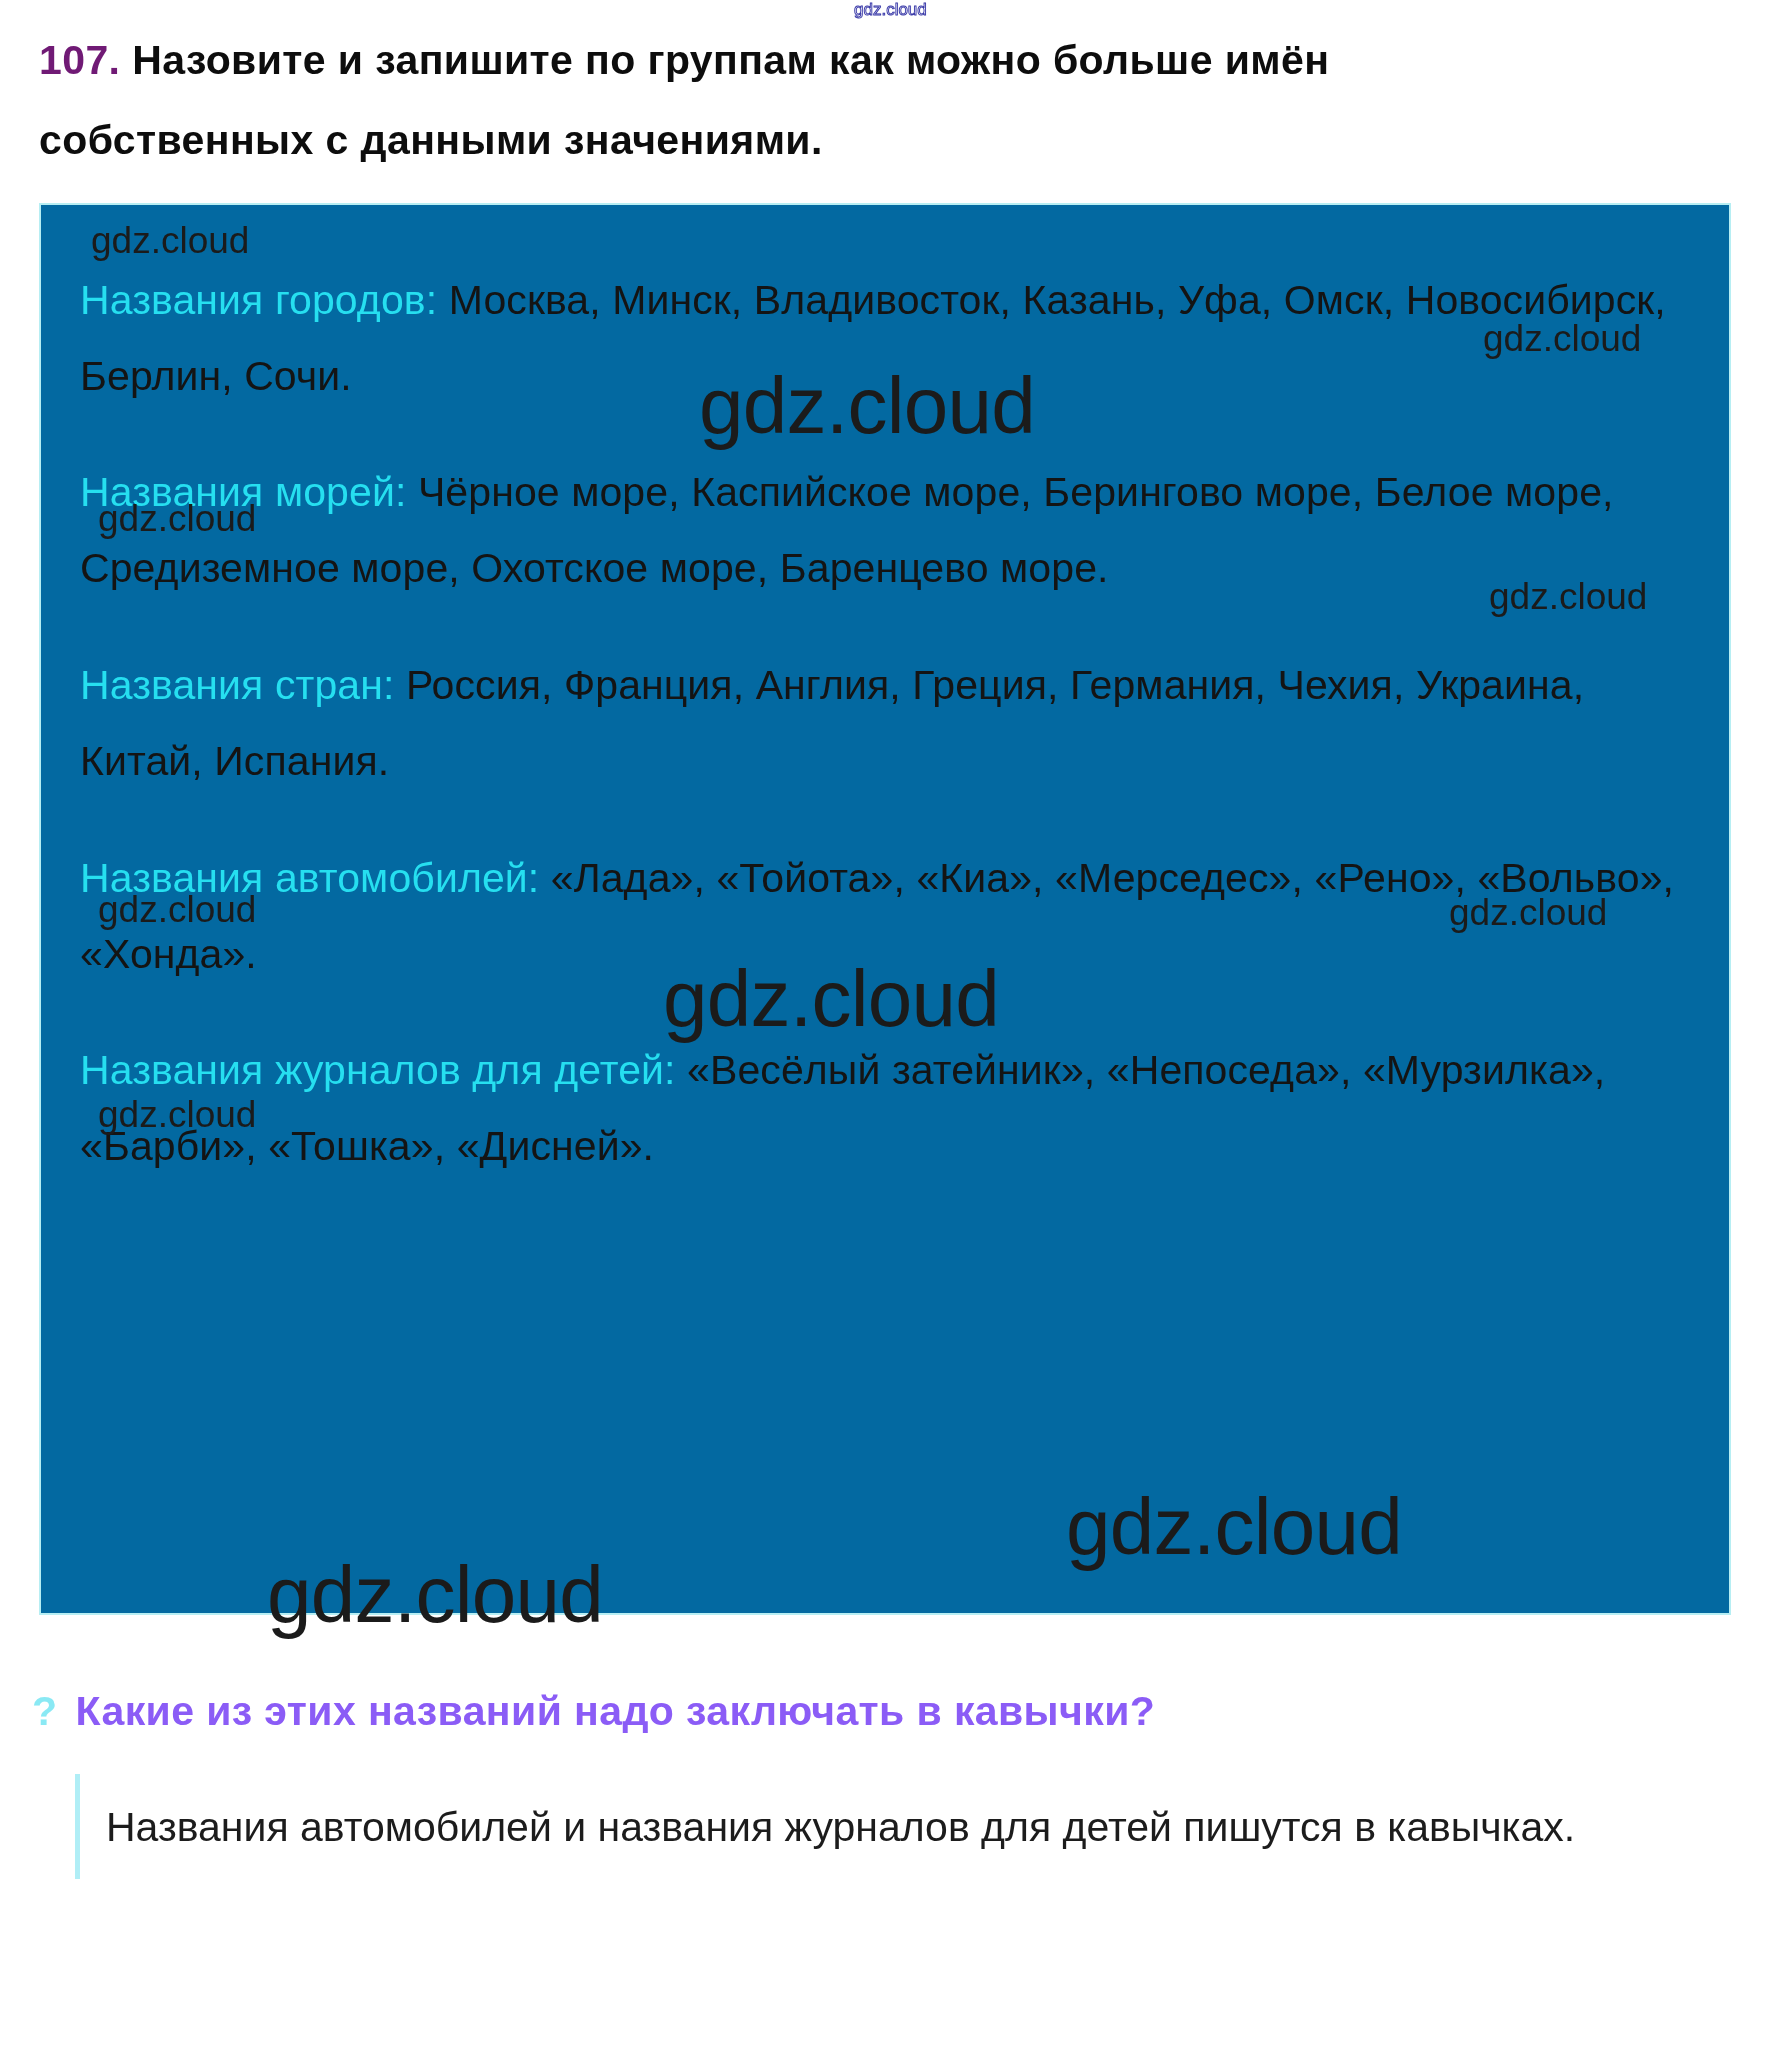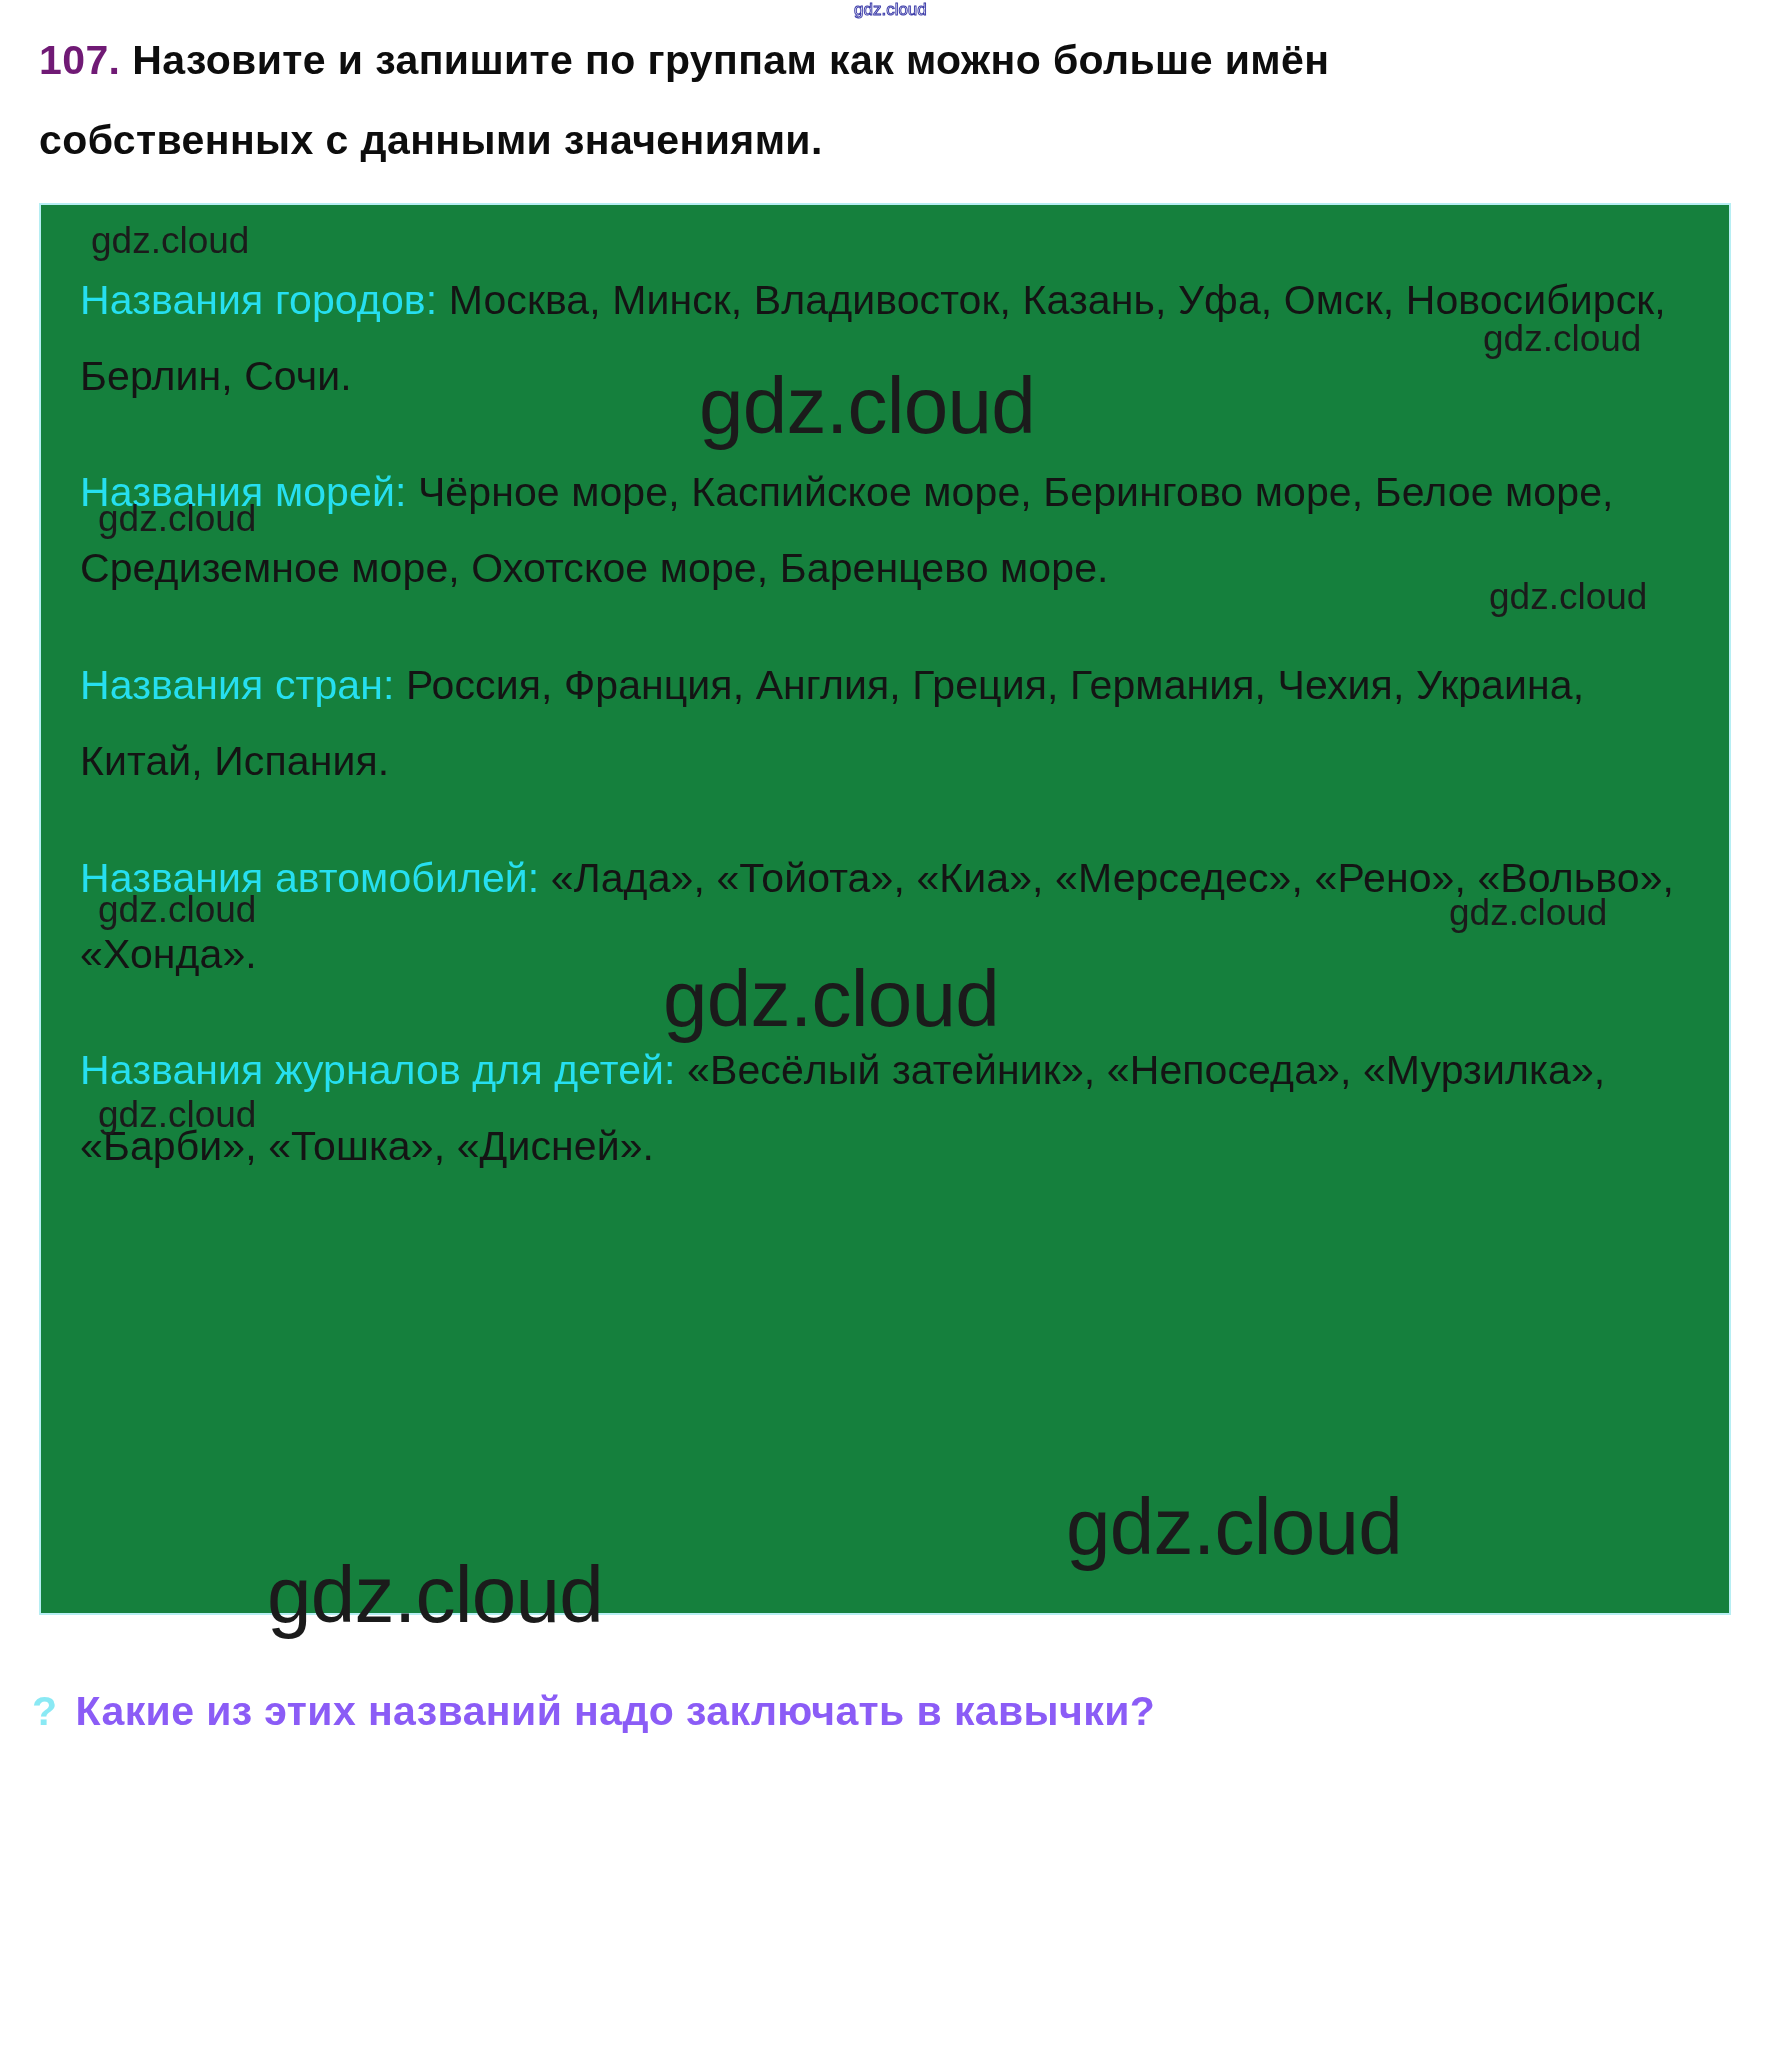--- a/index.html
+++ b/index.html
@@ -24,21 +24,21 @@
   }
   .ex-number{color:#701a75;}
   
   .box{
     position:relative;
     margin:21.4px 0 0 39px;
     width:1692px;
     min-height:1412px;
     box-sizing:border-box;
     border:2.9px solid #b6eef3;
-    background:#15803d;
+    background:#0369a1;
     padding:58px 18.5px 28.5px 39px;
   }
   .group{
     margin:0 0 41px 0;
     font-size:41px;
     line-height:1.85;
     color:#141414;
     letter-spacing:0.1px;
   }
   .group:last-child{margin-bottom:0;}
@@ -129,20 +129,23 @@
       <span class="group-label">Названия журналов для детей:</span>
       <span>«Весёлый затейник», «Непоседа», «Мурзилка», «Барби», «Тошка», «Дисней».</span>
     </p>
   </div>
 
   <div class="question">
     <span class="q-mark">?</span>
     <span class="q-text">Какие из этих названий надо заключать в кавычки?</span>
   </div>
 
+  <div class="answer">
+    <span>Названия автомобилей и названия журналов для детей пишутся в кавычках.</span>
+  </div>
 
   <span class="wm wm-sm wm1">gdz.cloud</span>
   <span class="wm wm-sm wm2">gdz.cloud</span>
   <span class="wm wm-lg wm3">gdz.cloud</span>
   <span class="wm wm-sm wm4">gdz.cloud</span>
   <span class="wm wm-sm wm5">gdz.cloud</span>
   <span class="wm wm-sm wm6">gdz.cloud</span>
   <span class="wm wm-sm wm7">gdz.cloud</span>
   <span class="wm wm-lg wm8">gdz.cloud</span>
   <span class="wm wm-sm wm9">gdz.cloud</span>

